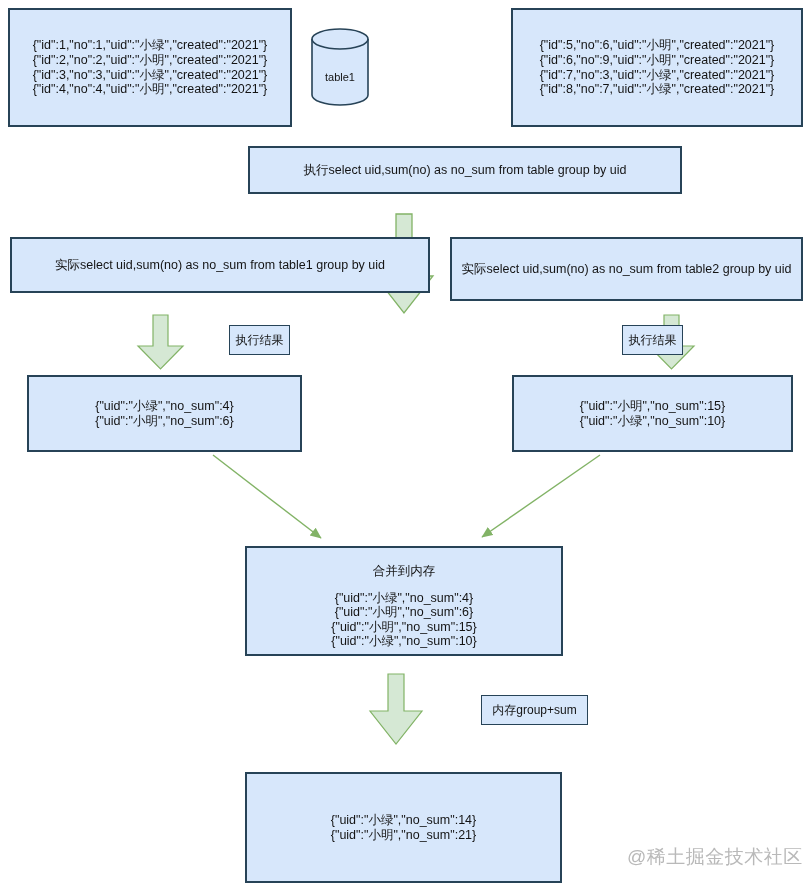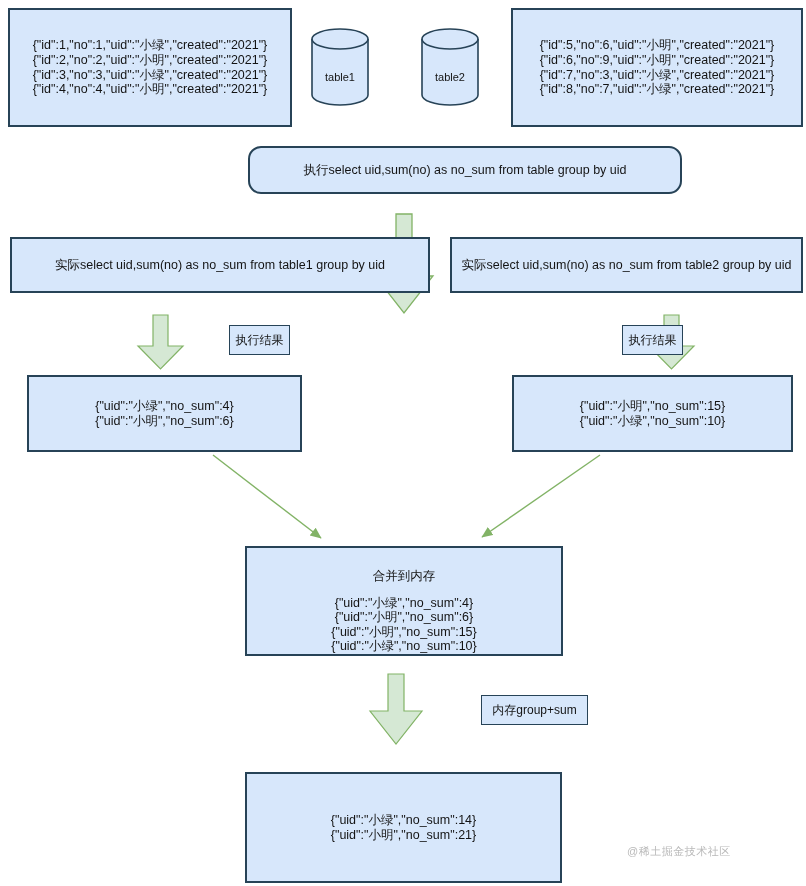--- a/index.html
+++ b/index.html
@@ -10,32 +10,32 @@
   }
   .box {
     position:absolute; box-sizing:border-box;
     background:#d7e7fb; border:2px solid #274357;
     display:flex; flex-direction:column; align-items:center; justify-content:center;
     font-size:12.5px; line-height:14.6px; text-align:center;
   }
   .label-box {
     border-width:1px; font-size:12px; line-height:13px;margin-left:41px;
   }
-  .merge { justify-content:flex-end; padding-top:11px; }
+  .merge { justify-content:center; padding-top:11px; }
   .merge-title { margin-bottom:12px; }
   .line { white-space:nowrap; }
   svg.layer { position:absolute; left:0; top:0; pointer-events:none; }
   .cylinder { position:absolute; width:60px; height:80px; }
   .cyl-label {
     position:absolute; left:0; top:44px; width:100%;
     text-align:center; font-size:11px;
   }
   .watermark {
     position:absolute; left:627px; top:844px;
-    font-size:11px; color:#b9b9b9; letter-spacing:0.5px;
+    font-size:19px; color:#b9b9b9; letter-spacing:0.5px;
   }
 </style>
 </head>
 <body>
 
 <div id="canvas">
 
   <svg class="layer" width="806" height="886" viewBox="0 0 806 886">
     <defs>
       <marker id="ah" markerWidth="9" markerHeight="8" refX="7.5" refY="3.5" orient="auto">
@@ -62,43 +62,36 @@
     <div class="line">{"id":4,"no":4,"uid":"小明","created":"2021"}</div>
   </div>
 
   <div class="cylinder" style="left:310px; top:27px;">
     <svg width="60" height="80" viewBox="0 0 60 80">
       <path d="M2,12 L2,68 A28,10 0 0 0 58,68 L58,12" fill="#d7e7fb" stroke="#274357" stroke-width="1.6"></path>
       <ellipse cx="30" cy="12" rx="28" ry="10" fill="#d7e7fb" stroke="#274357" stroke-width="1.6"></ellipse>
     </svg>
     <div class="cyl-label">table1</div>
   </div>
-  <div class="cylinder" style="left:420px; top:27px;">
-    <svg width="60" height="80" viewBox="0 0 60 80">
-      <path d="M2,12 L2,68 A28,10 0 0 0 58,68 L58,12" fill="#d7e7fb" stroke="#274357" stroke-width="1.6"></path>
-      <ellipse cx="30" cy="12" rx="28" ry="10" fill="#d7e7fb" stroke="#274357" stroke-width="1.6"></ellipse>
-    </svg>
-    <div class="cyl-label">table2</div>
-  </div>
 
   <div class="box" style="left:511px; top:8px; width:292px; height:119px;">
     <div class="line">{"id":5,"no":6,"uid":"小明","created":"2021"}</div>
     <div class="line">{"id":6,"no":9,"uid":"小明","created":"2021"}</div>
     <div class="line">{"id":7,"no":3,"uid":"小绿","created":"2021"}</div>
     <div class="line">{"id":8,"no":7,"uid":"小绿","created":"2021"}</div>
   </div>
 
-  <div class="box" style="left:248px; top:146px; width:434px; height:48px;border-radius:13px;">
+  <div class="box" style="left:248px; top:146px; width:434px; height:48px;">
     <div class="line">执行select uid,sum(no) as no_sum from table group by uid</div>
   </div>
 
   <div class="box" style="left:10px; top:237px; width:420px; height:56px;">
     <div class="line">实际select uid,sum(no) as no_sum from table1 group by uid</div>
   </div>
-  <div class="box" style="left:450px; top:237px; width:353px; height:56px;">
+  <div class="box" style="left:450px; top:237px; width:353px; height:64px;">
     <div class="line">实际select uid,sum(no) as no_sum from table2 group by uid</div>
   </div>
 
   <div class="box label-box" style="left:188px; top:325px; width:61px; height:30px;">
     <div class="line">执行结果</div>
   </div>
   <div class="box label-box" style="left:581px; top:325px; width:61px; height:30px;">
     <div class="line">执行结果</div>
   </div>
 

